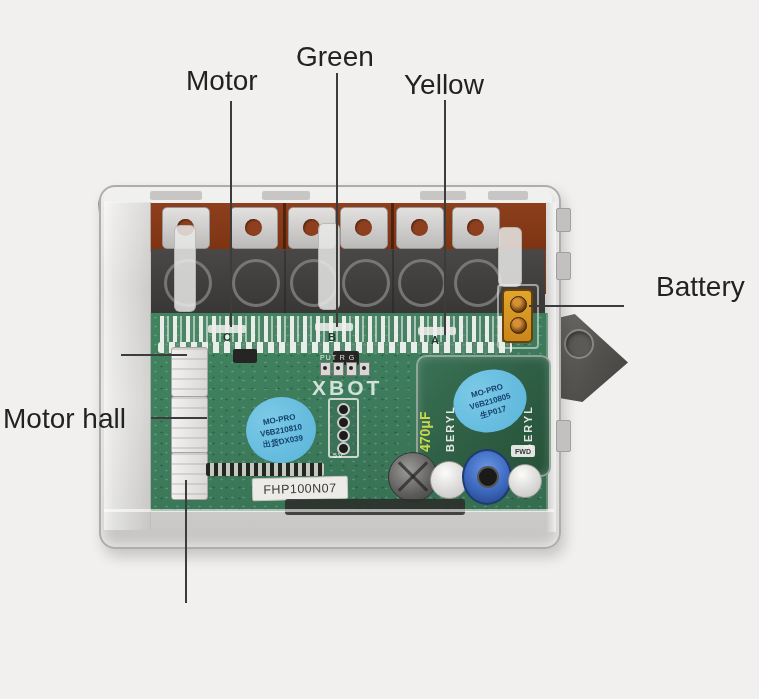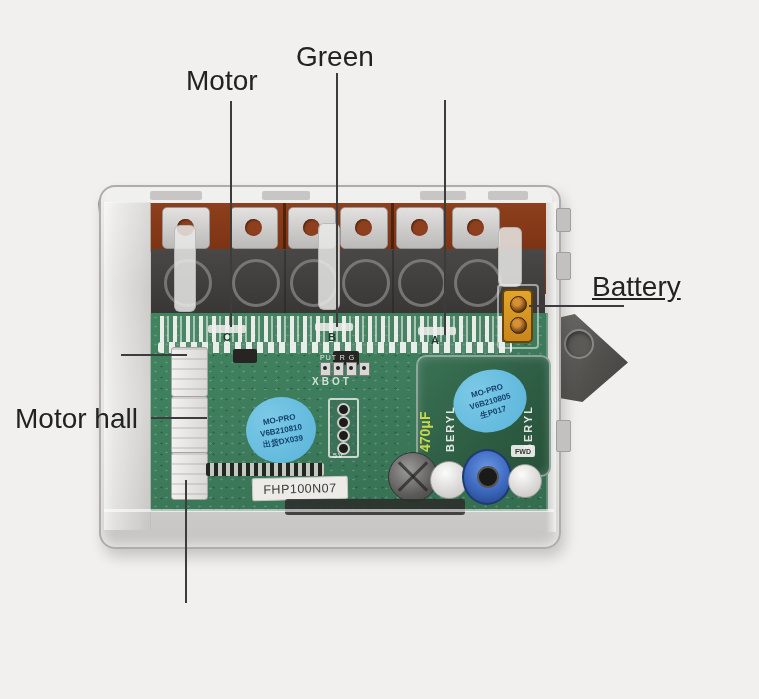--- a/index.html
+++ b/index.html
@@ -179,21 +179,21 @@
   <div class="conn" style="top:396px;height:56px;"></div>
   <div class="conn" style="top:452px;height:46px;"></div>
 
   <div class="ic" style="left:233px;top:349px;width:24px;height:14px;"></div>
   <div class="ic" style="left:333px;top:351px;width:26px;height:14px;"></div>
   <div class="tinytxt" style="left:320px;top:354px;">PUT R G</div>
   <div class="pad" style="left:320px;"></div>
   <div class="pad" style="left:333px;"></div>
   <div class="pad" style="left:346px;"></div>
   <div class="pad" style="left:359px;"></div>
-  <div class="wm" style="left:312px;top:376px;font-size:10px;letter-spacing:3px;">XBOT</div>
+  <div class="wm" style="left:312px;top:376px;font-size:21px;letter-spacing:3px;">XBOT</div>
   <div class="hdr4">
     <div class="hpin" style="top:3px;"></div>
     <div class="hpin" style="top:16px;"></div>
     <div class="hpin" style="top:29px;"></div>
     <div class="hpin" style="top:42px;"></div>
   </div>
   <div class="tinytxt" style="left:333px;top:452px;">5V</div>
 
   <div class="sticker" style="left:246px;top:397px;width:70px;height:66px;transform:rotate(-10deg);">
     <div>MO-PRO</div>
@@ -234,18 +234,19 @@
   <div class="leader" style="left:230px;top:101px;width:2px;height:226px;"></div>
   <div class="leader" style="left:336px;top:73px;width:2px;height:254px;"></div>
   <div class="leader" style="left:444px;top:100px;width:2px;height:235px;"></div>
   <div class="leader" style="left:529px;top:305px;width:95px;height:2px;"></div>
   <div class="leader" style="left:121px;top:354px;width:66px;height:2px;"></div>
   <div class="leader" style="left:151px;top:417px;width:56px;height:2px;"></div>
   <div class="leader" style="left:185px;top:480px;width:2px;height:123px;"></div>
 
   <div class="ann" style="left:186px;top:66px;">Motor</div>
   <div class="ann" style="left:296px;top:42px;">Green</div>
-  <div class="ann ann2" style="left:592px;top:270px;text-decoration:underline;">
+  <div class="ann" style="left:404px;top:70px;">Yellow</div>
+  <div class="ann ann2" style="left:656px;top:270px;">
     <div>Battery</div>
   </div>
-  <div class="ann" style="left:15px;top:404px;">Motor hall</div>
+  <div class="ann" style="left:3px;top:404px;">Motor hall</div>
 
 </div>
 
 </body></html>

